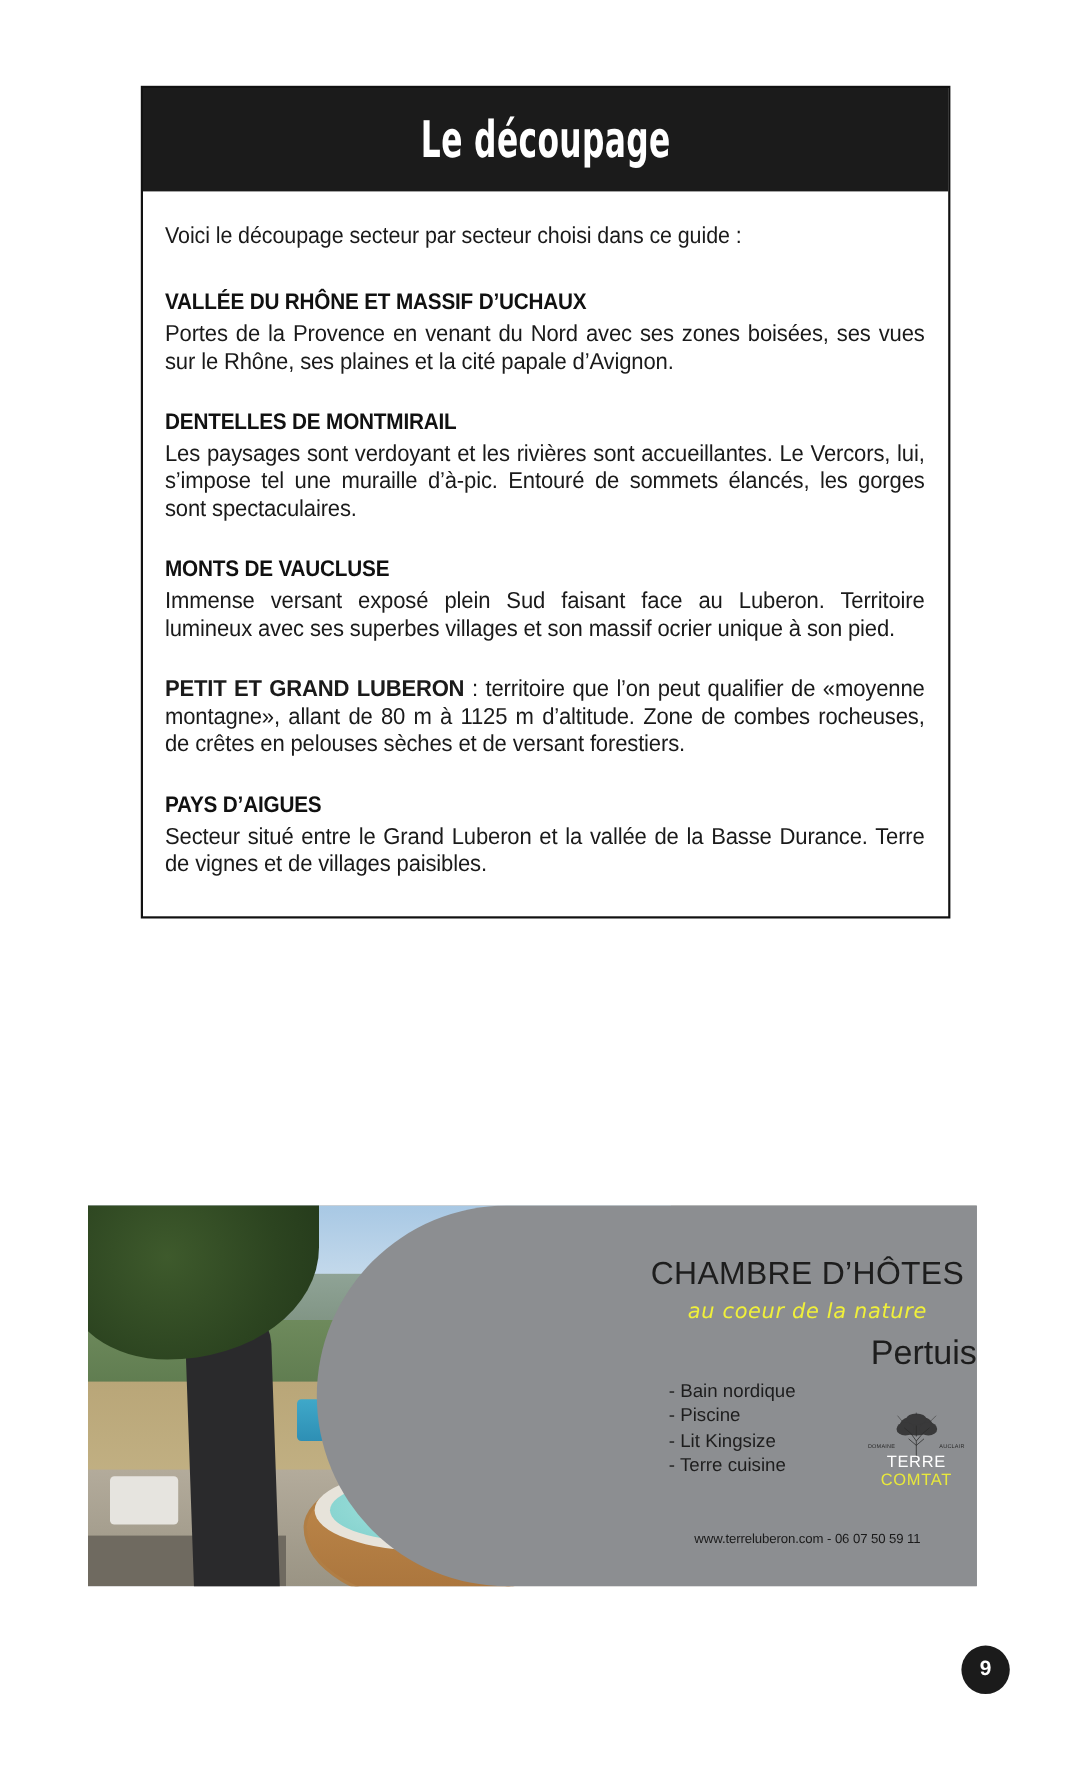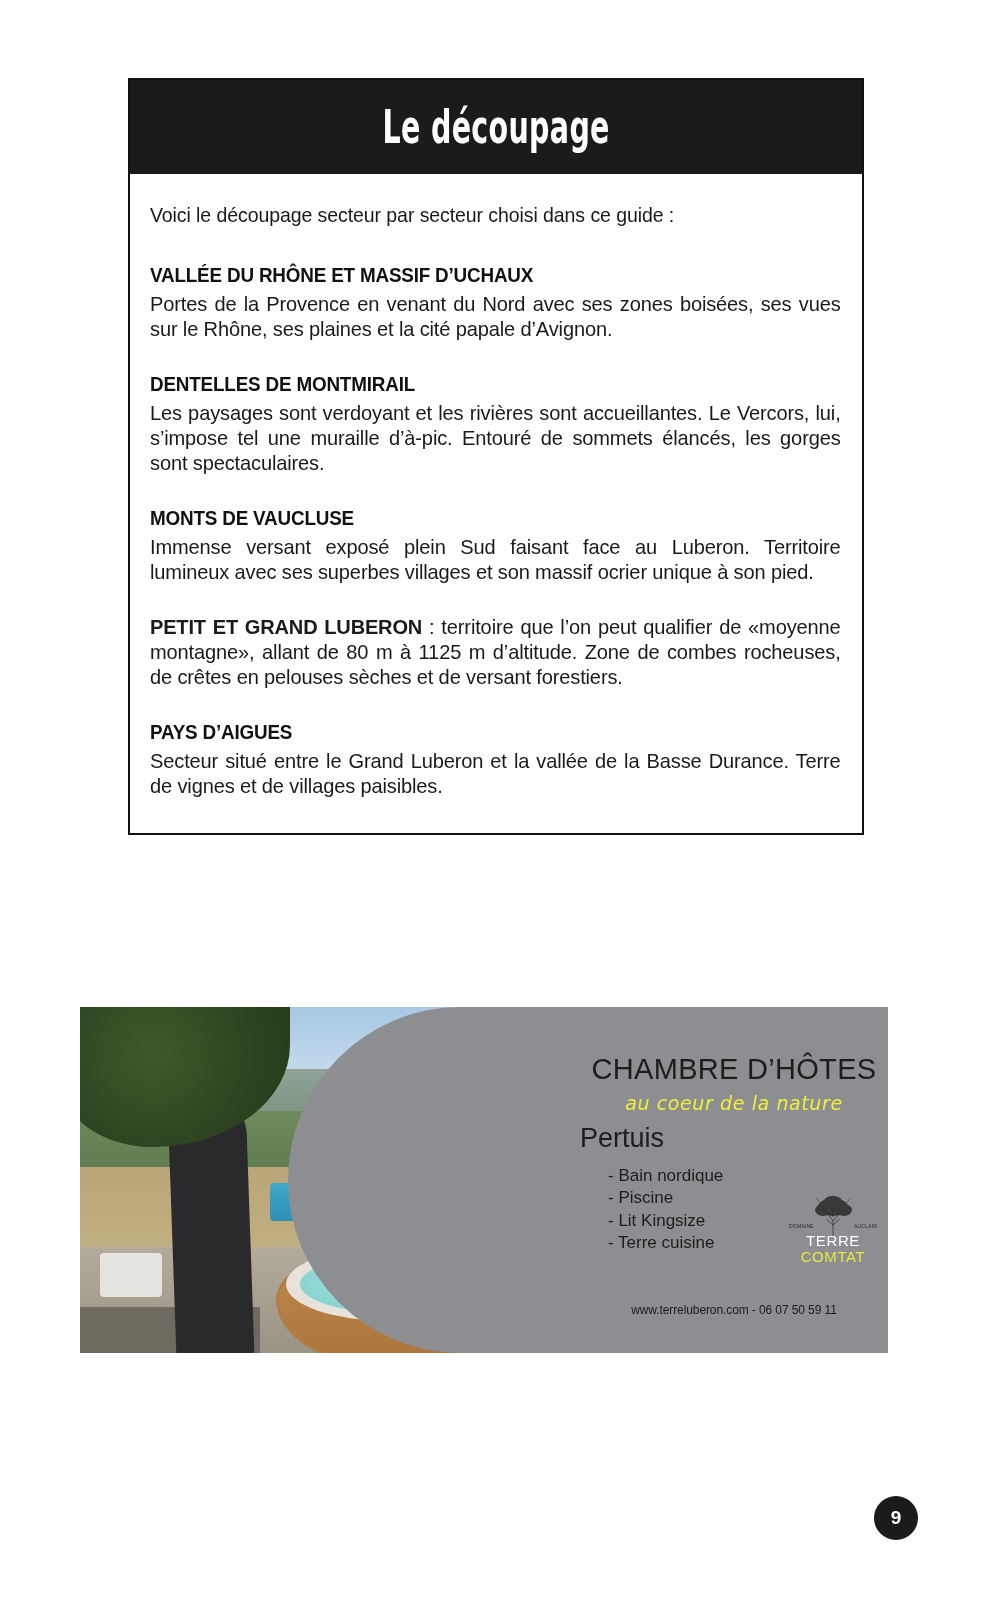--- a/index.html
+++ b/index.html
@@ -90,21 +90,21 @@
     font-weight: bold;
     letter-spacing: -0.2px;
   }
 
   .gap-before { margin-top: 30px; }
 
   
   #ad {
     position: absolute;
     left: 80px;
-    top: 1007px;
+    top: 1096px;
     width: 808px;
     height: 346px;
     overflow: hidden;
     background: #8c8e91;
   }
 
   
   #ad-photo {
     position: absolute;
     left: 0; top: 0;
@@ -226,22 +226,22 @@
   .ad-script {
     position: absolute; left: 0; top: 85px; width: 308px;
     text-align: center;
     font-size: 19px; color: #f0f03a;
     font-family: "DejaVu Sans", sans-serif;
     font-style: italic;
     letter-spacing: 0.6px;
   }
   .ad-city {
     position: absolute; left: 0; top: 116px; width: 308px;
-    text-align: left;
-    font-size: 27px; color: #1d1d1d;
+    text-align: right;
+    font-size: 31px; color: #1d1d1d;
   }
   .ad-list {
     position: absolute; left: 28px; top: 158px;
     list-style: none; margin: 0; padding: 0;
   }
   .ad-list li {
     font-size: 17px; color: #1d1d1d; line-height: 1.32;
     white-space: nowrap;
   }
   .ad-url {

